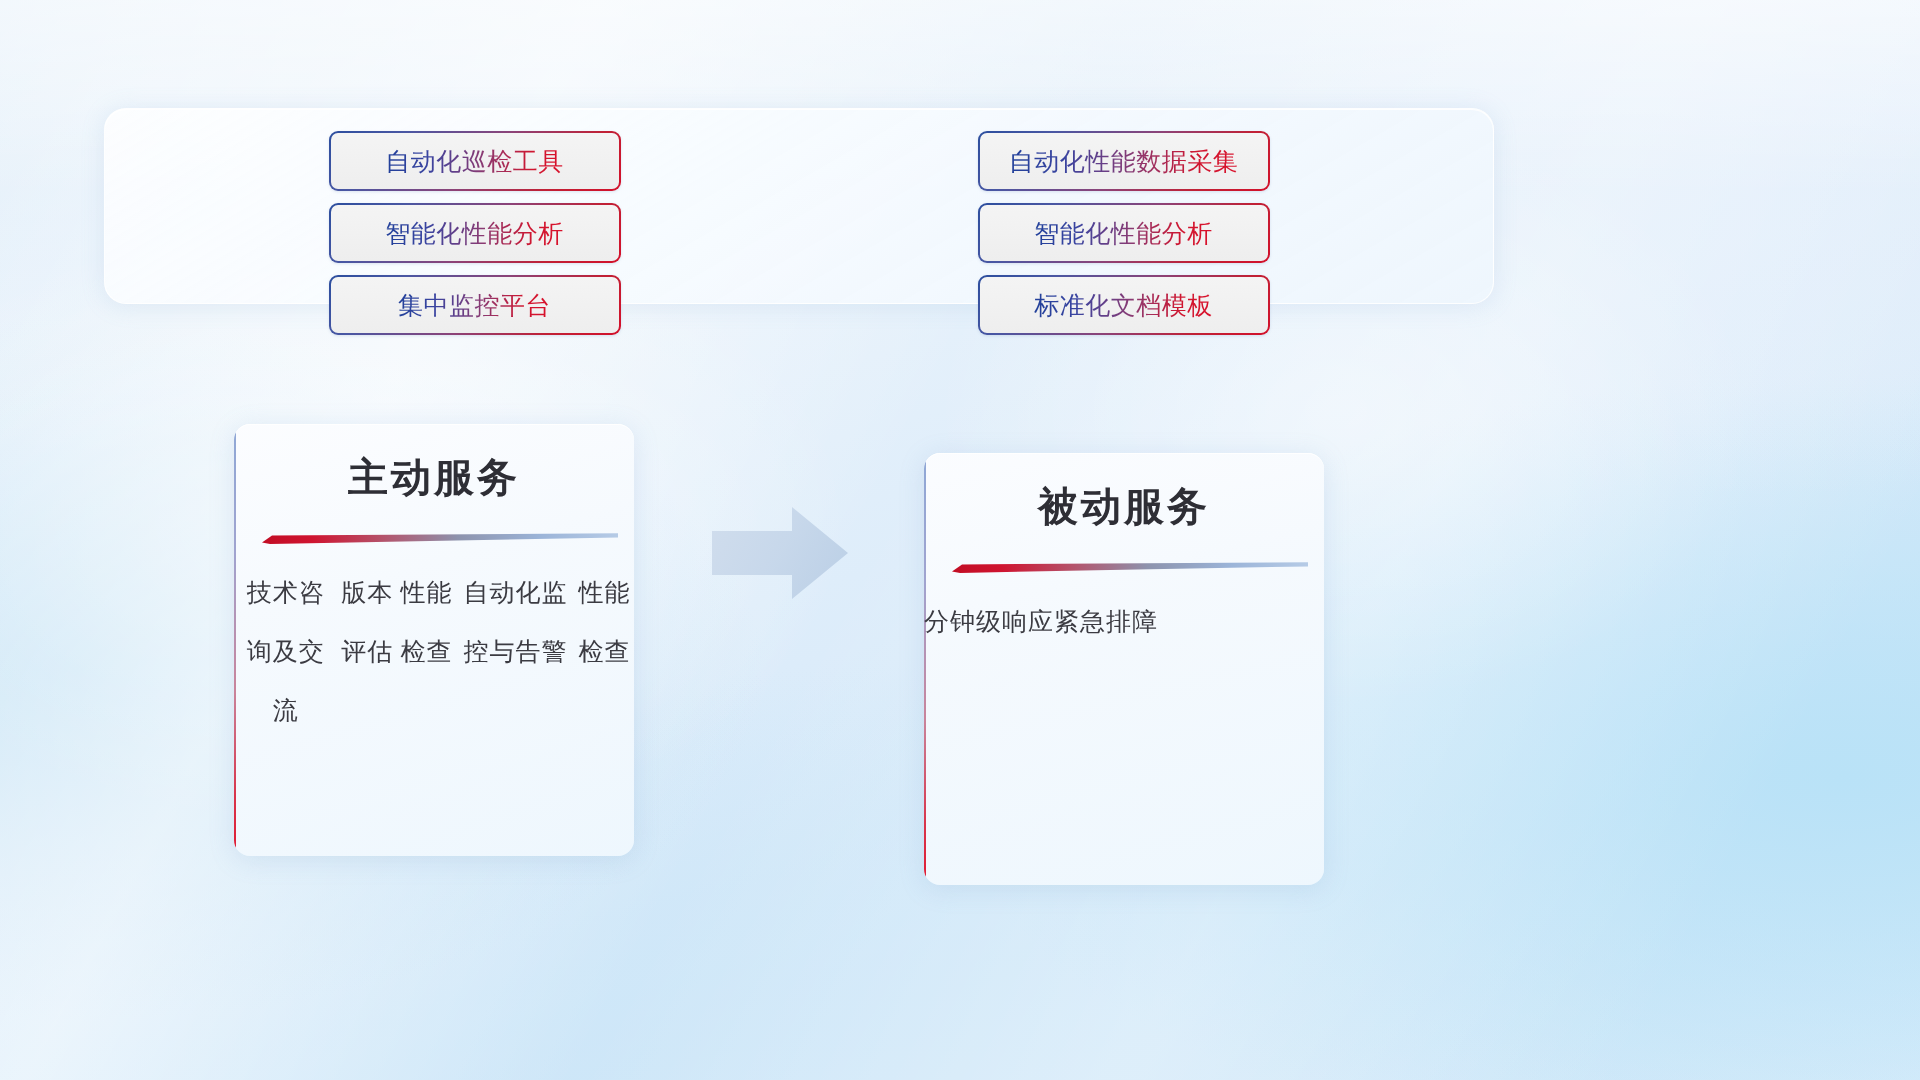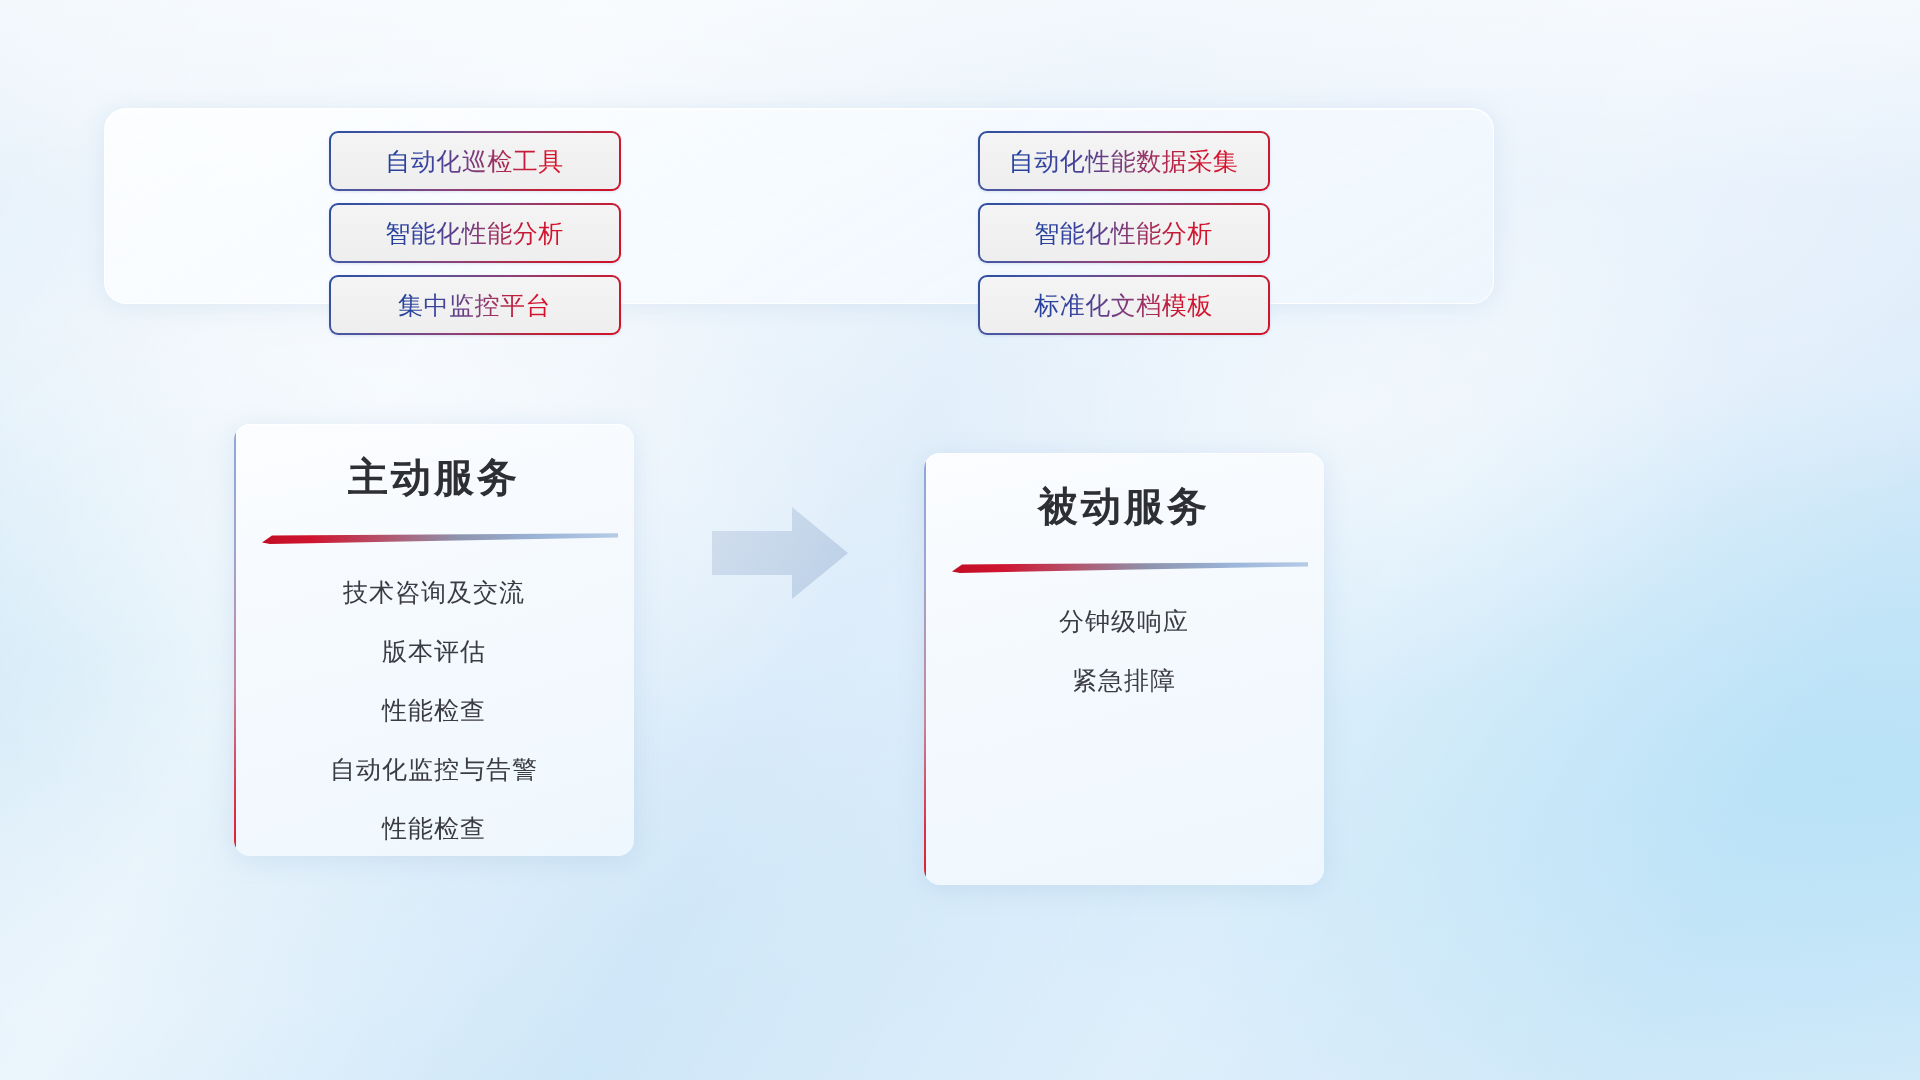--- a/index.html
+++ b/index.html
@@ -95,21 +95,21 @@
     background:linear-gradient(180deg,#8fa8d6 0%, #a0a3cf 30%, #c9839a 62%, #d8344b 86%, #e01b33 100%);
   }
   .card-body { position:relative; width:100%; height:100%; padding:26px 0 0 0; }
   .card-title {
     text-align:center;
     font-size:40px; font-weight:700; color:#2e2e35; letter-spacing:3px;
   }
   .divider-wrap { position:relative; height:34px; margin-top:18px; }
   .divider { position:absolute; left:28px; right:16px; top:10px; height:11px; }
   .divider svg { display:block; width:100%; height:100%; }
-  .list { margin-top:6px; display:flex; flex-direction:column; gap:0; }
+  .list { margin-top:6px; display:flex; flex-direction:row; gap:0; }
   .list-item {
     height:59px; line-height:59px; text-align:center;
     font-size:25px; color:#3b3b42; letter-spacing:1px; font-weight:400;
   }
 
   
   #flow-arrow {
     position:absolute; left:710px; top:503px; width:140px; height:100px; z-index:2;
   }
   #flow-arrow svg { display:block; width:100%; height:100%; }

